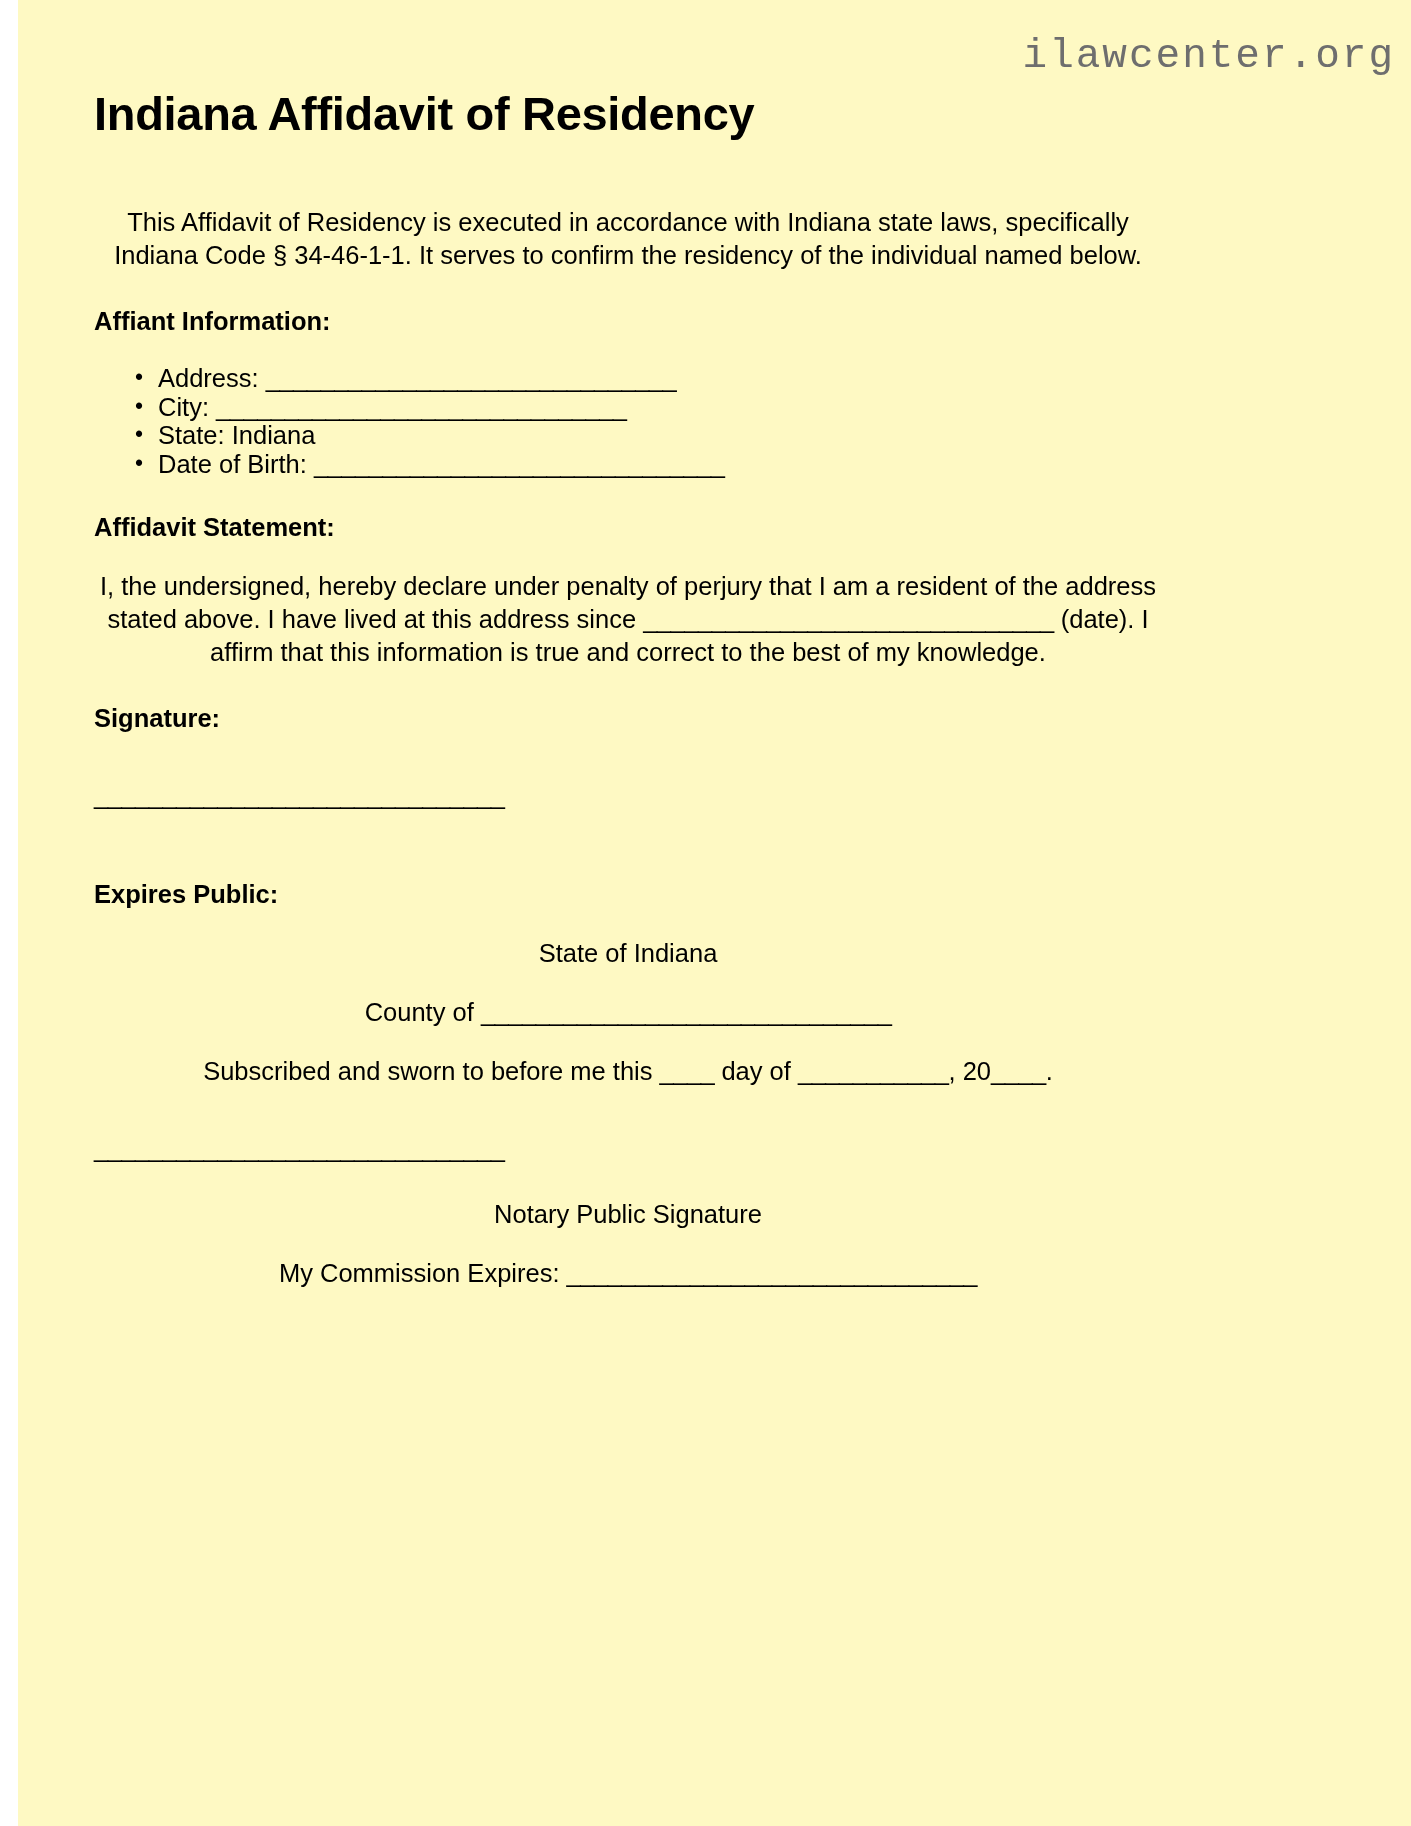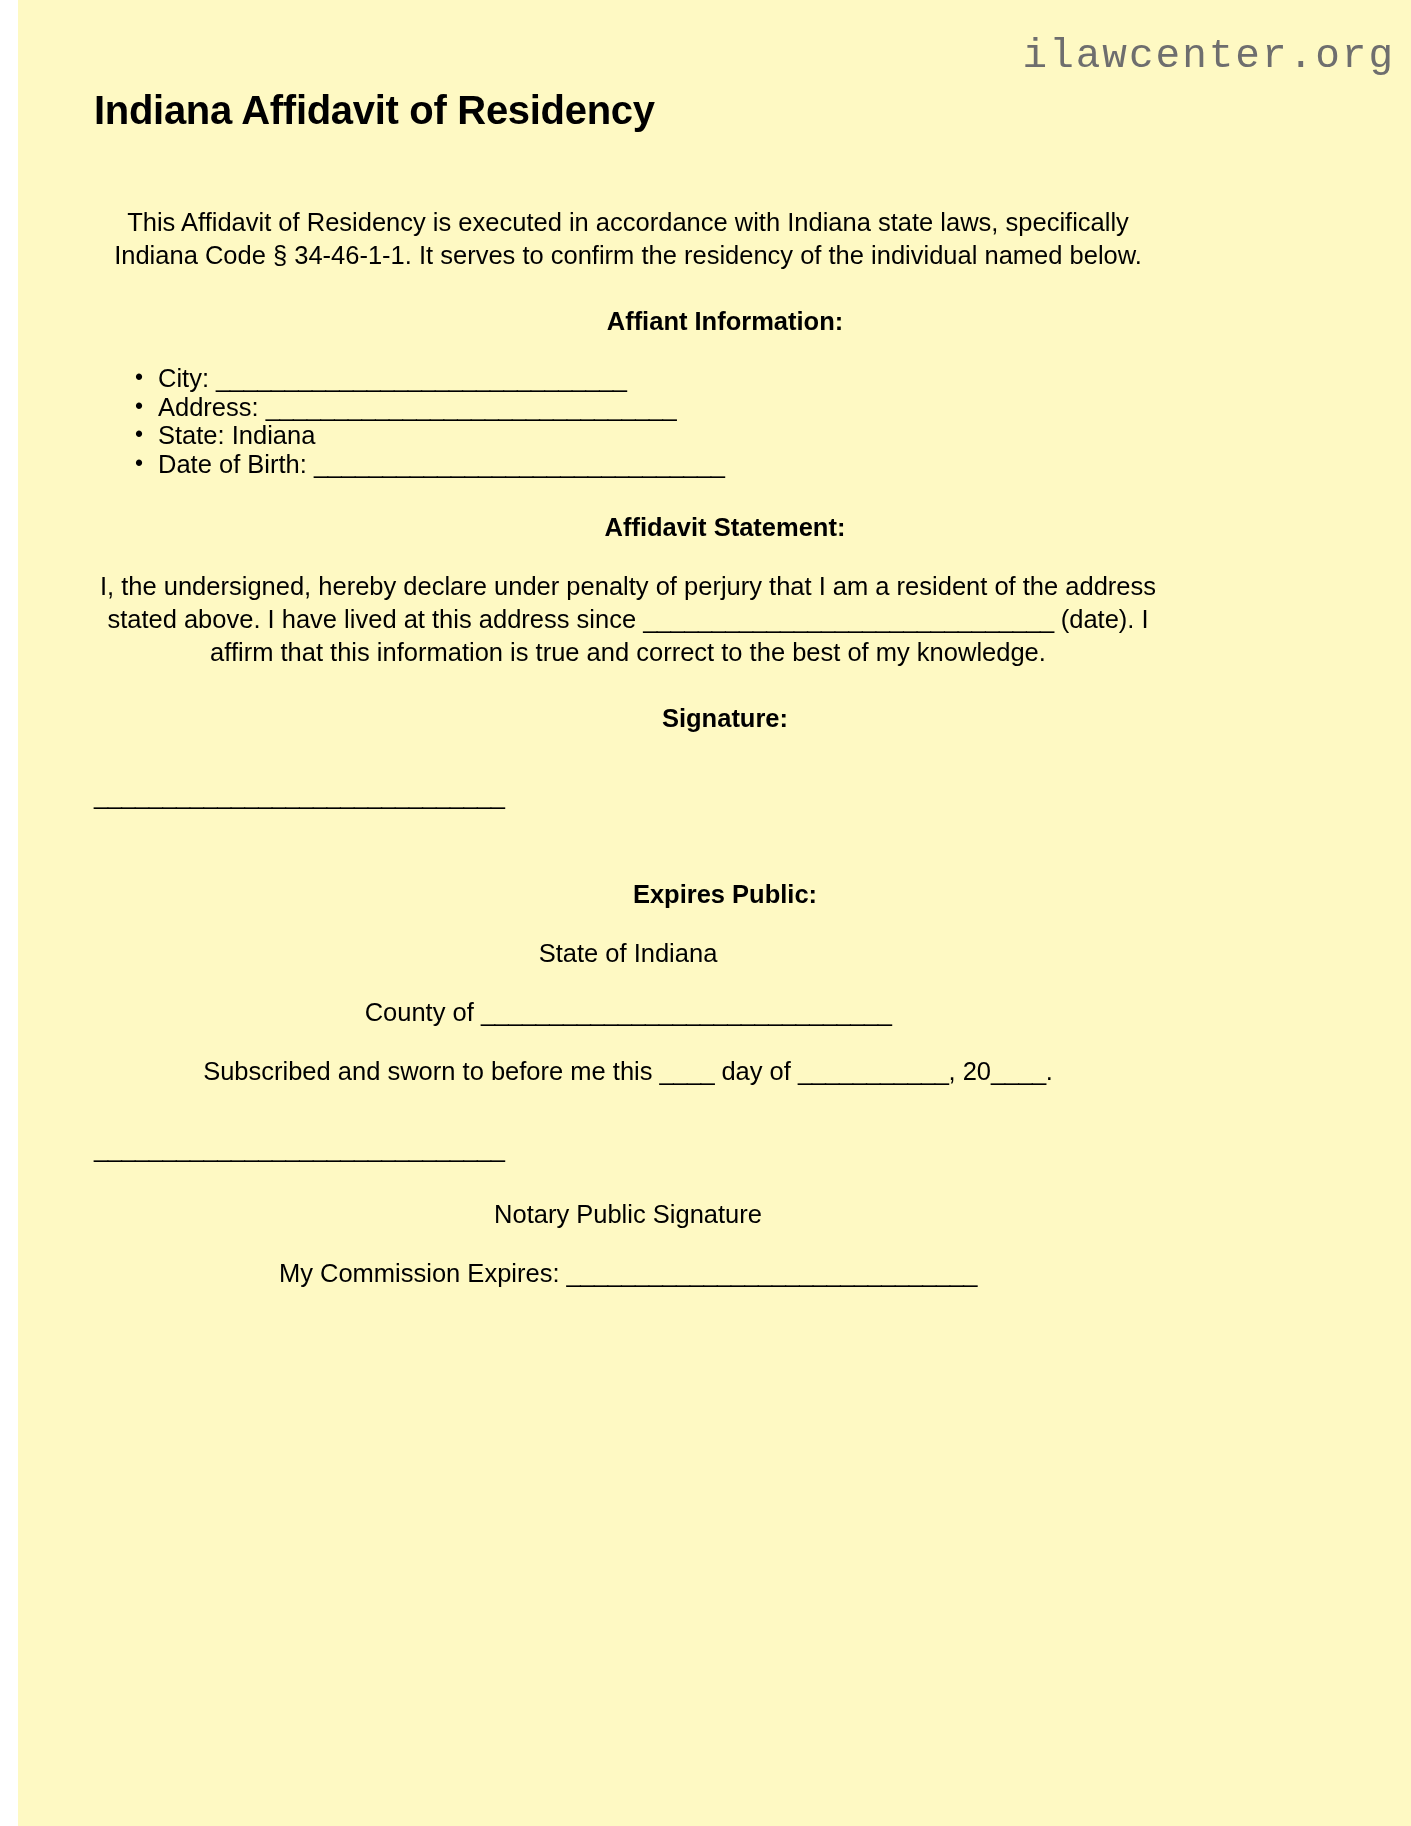--- a/index.html
+++ b/index.html
@@ -37,21 +37,21 @@
     color: #6e6e6e;
     white-space: nowrap;
     line-height: 1;
   }
 
   
   .doc-title {
     position: absolute;
     top: 88px;
     left: 76px;
-    font-size: 40px;
+    font-size: 47px;
     font-weight: bold;
     letter-spacing: -0.3px;
     line-height: 1.1;
     margin: 0;
     white-space: nowrap;
   }
 
   
   .content {
     position: absolute;
@@ -66,21 +66,20 @@
     line-height: 33px;
     max-width: 1068px;
     text-align: center;
   }
 
   h2.section {
     margin: 0;
     font-size: 25.5px;
     font-weight: bold;
     line-height: 33px;
-    text-align: center;
   }
 
   .gap-sm { height: 26px; }
   .gap-md { height: 33px; }
   .gap-lg { height: 44px; }
 
   ul.fields {
     list-style: none;
     margin: 0;
     padding: 0 0 0 41px;
@@ -128,22 +127,22 @@
 
     <p class="para">This Affidavit of Residency is executed in accordance with Indiana state laws, specifically Indiana Code § 34-46-1-1. It serves to confirm the residency of the individual named below.</p>
 
     <div class="gap-md"></div>
 
     <h2 class="section">Affiant Information:</h2>
 
     <div class="gap-sm"></div>
 
     <ul class="fields">
+      <li><span>Address:</span> <span class="blank">______________________________</span></li>
       <li><span>City:</span> <span class="blank">______________________________</span></li>
-      <li><span>Address:</span> <span class="blank">______________________________</span></li>
       <li><span>State: Indiana</span></li>
       <li><span>Date of Birth:</span> <span class="blank">______________________________</span></li>
     </ul>
 
     <div class="gap-md"></div>
 
     <h2 class="section">Affidavit Statement:</h2>
 
     <div class="gap-sm"></div>
 

